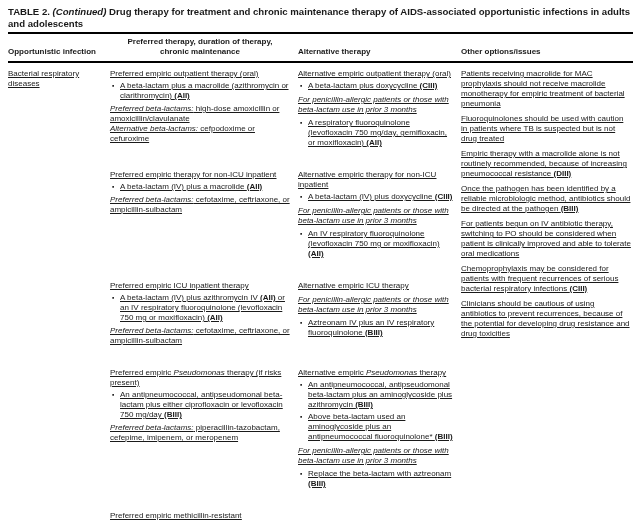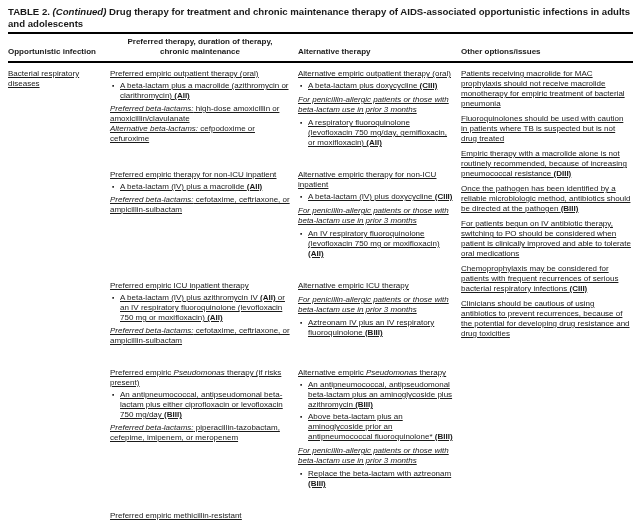--- a/index.html
+++ b/index.html
@@ -96,21 +96,21 @@
       </div>
 
     <div class="cell c2 r4">
         <div class="line heading"><span class="rs-u">Preferred empiric </span><span class="rs-i rs-u">Pseudomonas</span><span class="rs-u"> therapy (if risks present)</span></div>
         <div class="line bullet"><span class="glyph">▪</span><span><span>An antipneumococcal, antipseudomonal beta-lactam plus either ciprofloxacin or levofloxacin 750 mg/day </span><span class="rs-b">(BIII)</span></span></div>
         <div class="line note"><span class="rs-i">Preferred beta-lactams:</span><span> piperacillin-tazobactam, cefepime, imipenem, or meropenem</span></div>
       </div>
     <div class="cell c3 r4">
         <div class="line heading"><span class="rs-u">Alternative empiric </span><span class="rs-i rs-u">Pseudomonas</span><span class="rs-u"> therapy</span></div>
         <div class="line bullet"><span class="glyph">▪</span><span><span>An antipneumococcal, antipseudomonal beta-lactam plus an aminoglycoside plus azithromycin </span><span class="rs-b">(BIII)</span></span></div>
-        <div class="line bullet"><span class="glyph">▪</span><span><span>Above beta-lactam plus an aminoglycoside prior an antipneumococcal fluoroquinolone* </span><span class="rs-b">(BIII)</span></span></div>
+        <div class="line bullet"><span class="glyph">▪</span><span><span>Above beta-lactam used an aminoglycoside plus an antipneumococcal fluoroquinolone* </span><span class="rs-b">(BIII)</span></span></div>
         <div class="line lead"><span class="rs-i">For penicillin-allergic patients or those with beta-lactam use in prior 3 months</span></div>
         <div class="line bullet"><span class="glyph">▪</span><span><span>Replace the beta-lactam with aztreonam </span><span class="rs-b">(BIII)</span></span></div>
       </div>
 
     <div class="cell c2 r5">
         <div class="line heading"><span class="rs-u">Preferred empiric methicillin-resistant </span><span class="rs-i rs-u">Staphylococcus aureus</span><span class="rs-u"> (if risks present)</span></div>
       </div>
 
     <div class="cell other">
         <div class="opara"><span>Patients receiving macrolide for MAC prophylaxis should not receive macrolide monotherapy for empiric treatment of bacterial pneumonia</span></div>

